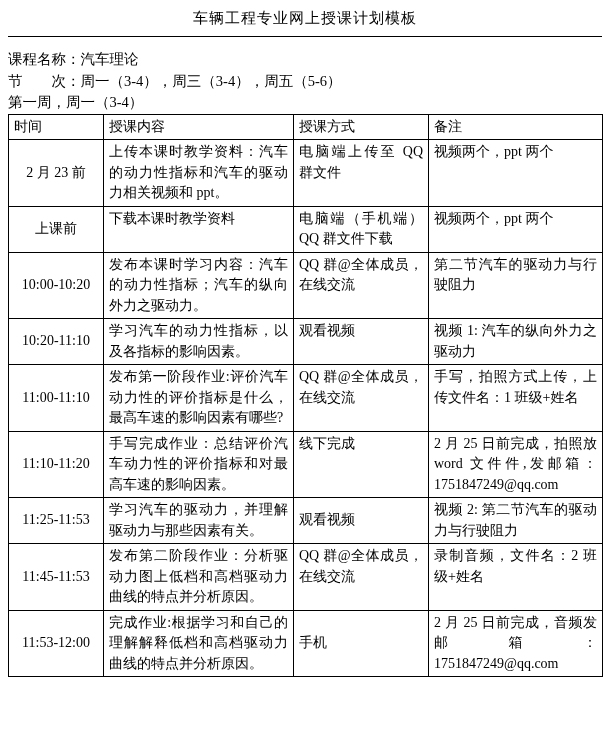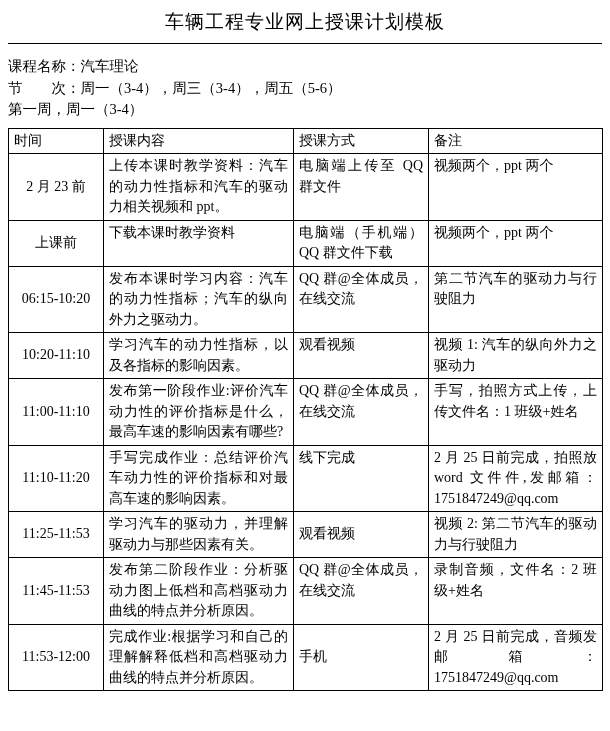--- a/index.html
+++ b/index.html
@@ -11,40 +11,39 @@
   }
   .page {
     width: 610px;
     height: 731px;
     box-sizing: border-box;
     padding: 6px 8px 0 8px;
     background: #ffffff;
     overflow: hidden;
   }
   .doc-title {
-    font-size: 19px;
+    font-size: 15px;
     letter-spacing: 1px;
     text-align: center;
     padding: 3px 0 8px 0;
     border-bottom: 1.5px solid #000;
     font-family: Liberation Serif, serif;
   }
   .info-block {
     margin-top: 12px;
   }
   .info-line {
     font-size: 14.5px;
     line-height: 21.5px;
     white-space: pre-wrap;
   }
   table.schedule {
     border-collapse: collapse;
     table-layout: fixed;
     width: 594px;
-    margin-top: 7px;
   }
   col.c-time    { width: 95px;  }
   col.c-content { width: 190px; }
   col.c-method  { width: 135px; }
   col.c-note    { width: 174px; }
   .schedule th, .schedule td {
     border: 1px solid #000;
     font-size: 14px;
     font-weight: normal;
     line-height: 20.5px;
@@ -103,21 +102,21 @@
         <td class="cell-method">电脑端上传至 QQ 群文件</td>
         <td class="cell-note">视频两个，ppt 两个</td>
       </tr>
       <tr>
         <td class="cell-time">上课前</td>
         <td class="cell-content">下载本课时教学资料</td>
         <td class="cell-method">电脑端（手机端）QQ 群文件下载</td>
         <td class="cell-note">视频两个，ppt 两个</td>
       </tr>
       <tr>
-        <td class="cell-time">06:15-10:20</td>
+        <td class="cell-time">10:00-10:20</td>
         <td class="cell-content">发布本课时学习内容：汽车的动力性指标；汽车的纵向外力之驱动力。</td>
         <td class="cell-method">QQ 群@全体成员，在线交流</td>
         <td class="cell-note">第二节汽车的驱动力与行驶阻力</td>
       </tr>
       <tr>
         <td class="cell-time">10:20-11:10</td>
         <td class="cell-content">学习汽车的动力性指标，以及各指标的影响因素。</td>
         <td class="cell-method">观看视频</td>
         <td class="cell-note">视频 1: 汽车的纵向外力之驱动力</td>
       </tr>

